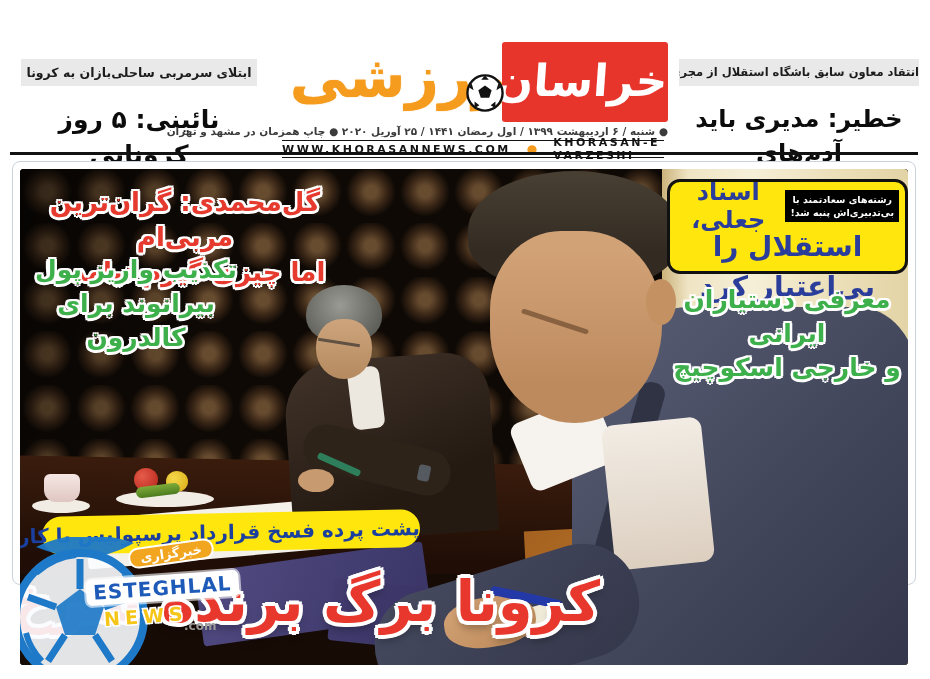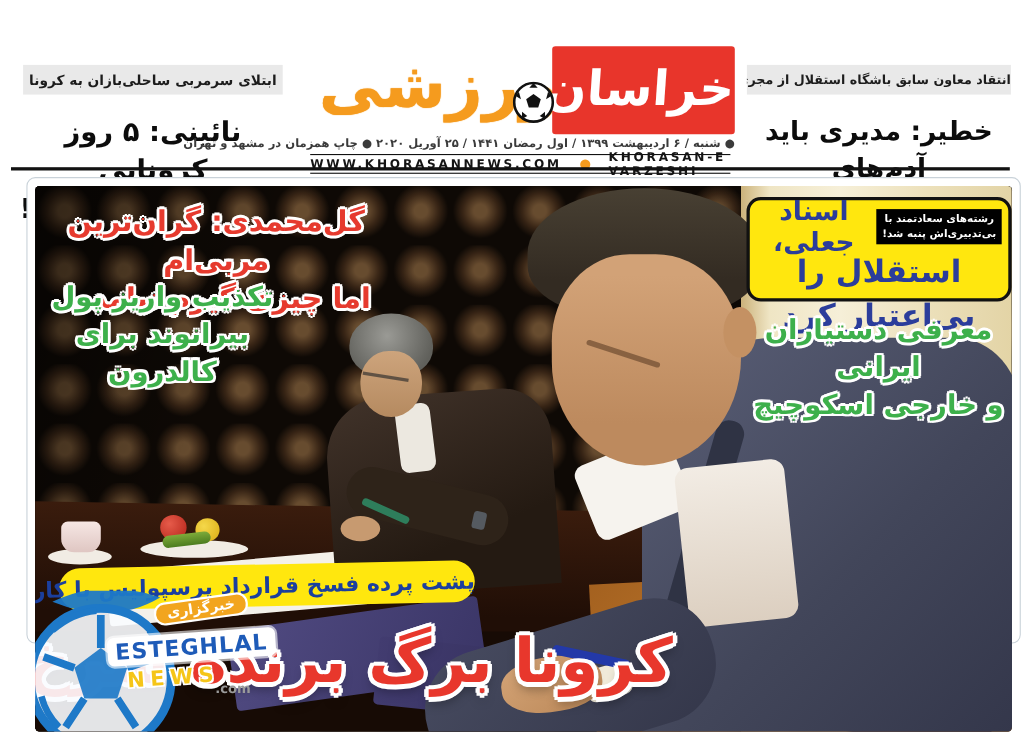--- a/index.html
+++ b/index.html
@@ -24,21 +24,21 @@
   .mast-red span { display:inline-block; font-size:44px; line-height:78px; font-weight:bold; transform:skewX(-4deg); }
   .mast-ball { position:absolute; left:188px; top:46px; width:38px; height:38px; }
   .mast-dateline { position:absolute; top:97px; left:0; width:100%; text-align:center; font-size:10.5px; font-weight:bold; color:#3b3b3b; white-space:nowrap; }
   .mast-url { position:absolute; top:112px; left:4px; right:4px; border-top:1.5px solid #111; border-bottom:1.5px solid #111; height:18px; display:flex; align-items:center; justify-content:flex-start; gap:16px; direction:ltr; }
   .mast-url span { font-size:11px; font-weight:bold; letter-spacing:2.5px; color:#141414; }
   .mast-url .dot { color:#f59b1e; font-size:12px; letter-spacing:0; }
 
   .header-rule { position:absolute; left:10px; top:152px; width:908px; height:2.5px; background:#121212; }
 
   
-  .photo-frame { position:absolute; left:12px; top:161px; width:904px; height:424px; border:1px solid #c9d2d9; border-radius:8px; background:#fff; padding:7px;margin-left:12px; }
+  .photo-frame { position:absolute; left:12px; top:161px; width:904px; height:424px; border:1px solid #c9d2d9; border-radius:8px; background:#fff; padding:7px; }
   .photo { position:relative; width:888px; height:496px; overflow:hidden; border-radius:4px; background:#1b120b; }
 
   .abs { position:absolute; }
   .ph-wall { left:0; top:0; width:100%; height:100%;
     background-color:#1b120b;
     background-image:radial-gradient(circle at 50% 42%, rgba(122,90,56,.8) 0 6px, rgba(58,38,22,.9) 16px, rgba(14,9,5,1) 25px);
     background-size:54px 54px; }
   .ph-wall-shade { left:0; top:0; width:100%; height:100%;
     background:linear-gradient(110deg, rgba(0,0,0,.55) 0%, rgba(0,0,0,0) 22%, rgba(0,0,0,0) 55%, rgba(0,0,0,.25) 72%); }
   .ph-right-wall { left:642px; top:0; width:246px; height:100%;

